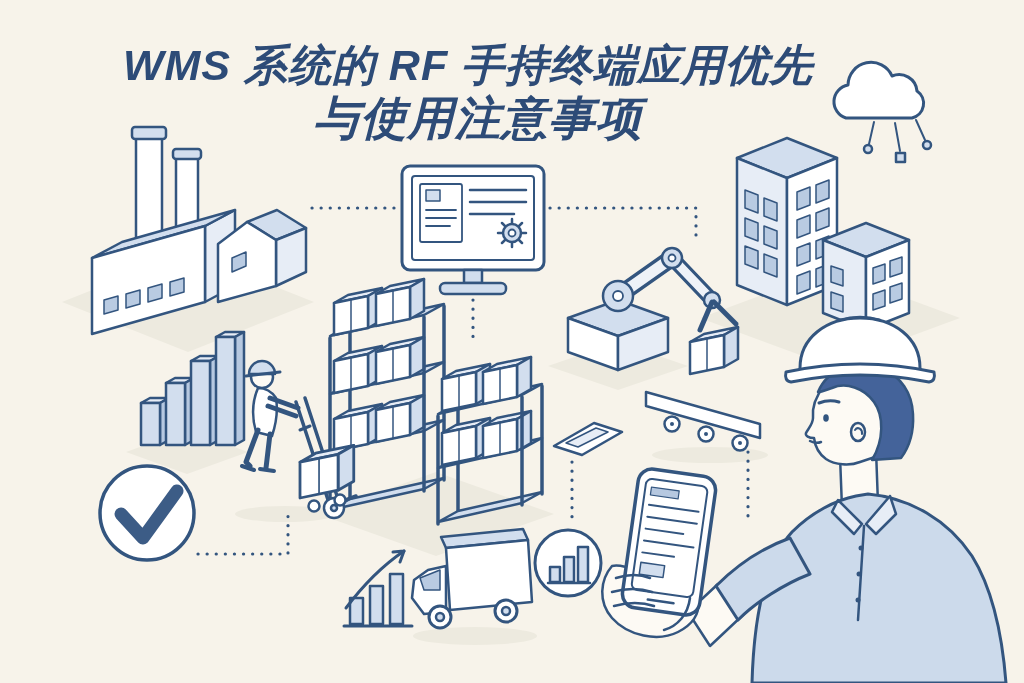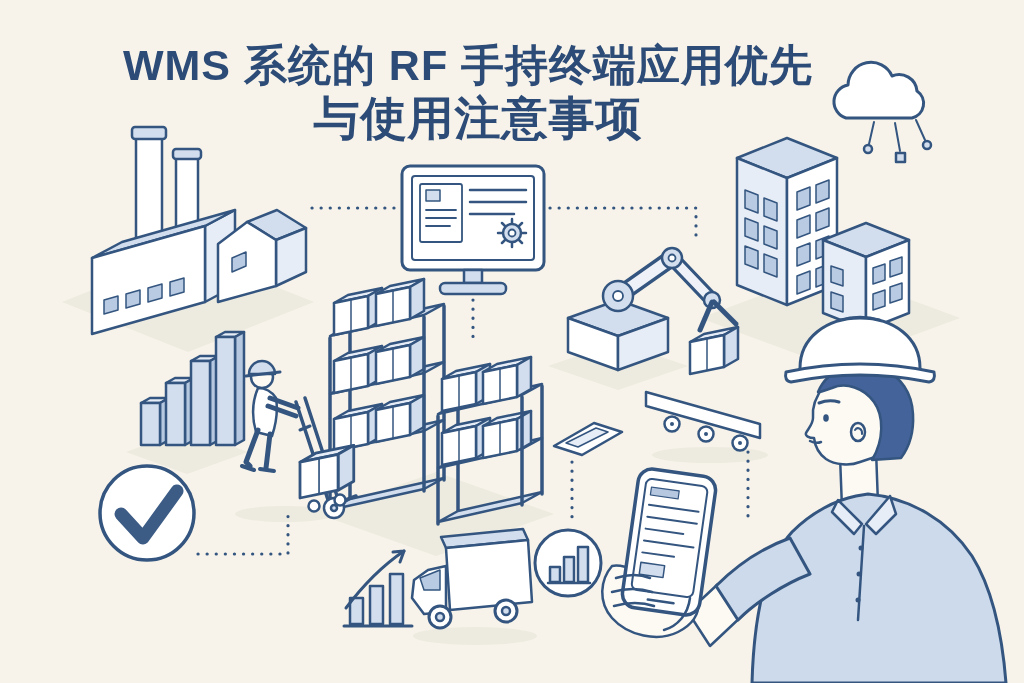--- a/index.html
+++ b/index.html
@@ -1,16 +1,16 @@
 <!DOCTYPE html>
 <html><head>
 <meta charset="utf-8">
 <style>
   html,body{margin:0;padding:0;background:#f7f3ea;}
-  .stage{position:relative;width:1024px;height:683px;background:#f7f3ea;overflow:hidden;}
+  .stage{position:relative;width:1024px;height:683px;background:#f7f3ea;overflow:hidden;font-style:italic;}
   svg{position:absolute;left:0;top:0;}
   
   .ln{stroke:#33557f;stroke-width:2.5;fill:none;stroke-linecap:round;stroke-linejoin:round;}
   .fw{fill:#ffffff;stroke:#33557f;stroke-width:2.5;stroke-linejoin:round;}
   .fl{fill:#d2deee;stroke:#33557f;stroke-width:2.5;stroke-linejoin:round;}
   .fm{fill:#b6c8e0;stroke:#33557f;stroke-width:2.5;stroke-linejoin:round;}
   .ff{fill:#e7edf6;stroke:#33557f;stroke-width:2.5;stroke-linejoin:round;}
   .fd{fill:#44639a;stroke:#33557f;stroke-width:2.5;stroke-linejoin:round;}
   .skin{fill:#fdfaf4;stroke:#33557f;stroke-width:2.5;stroke-linejoin:round;}
   .shirt{fill:#ccdaeb;stroke:#33557f;stroke-width:3;stroke-linejoin:round;}

